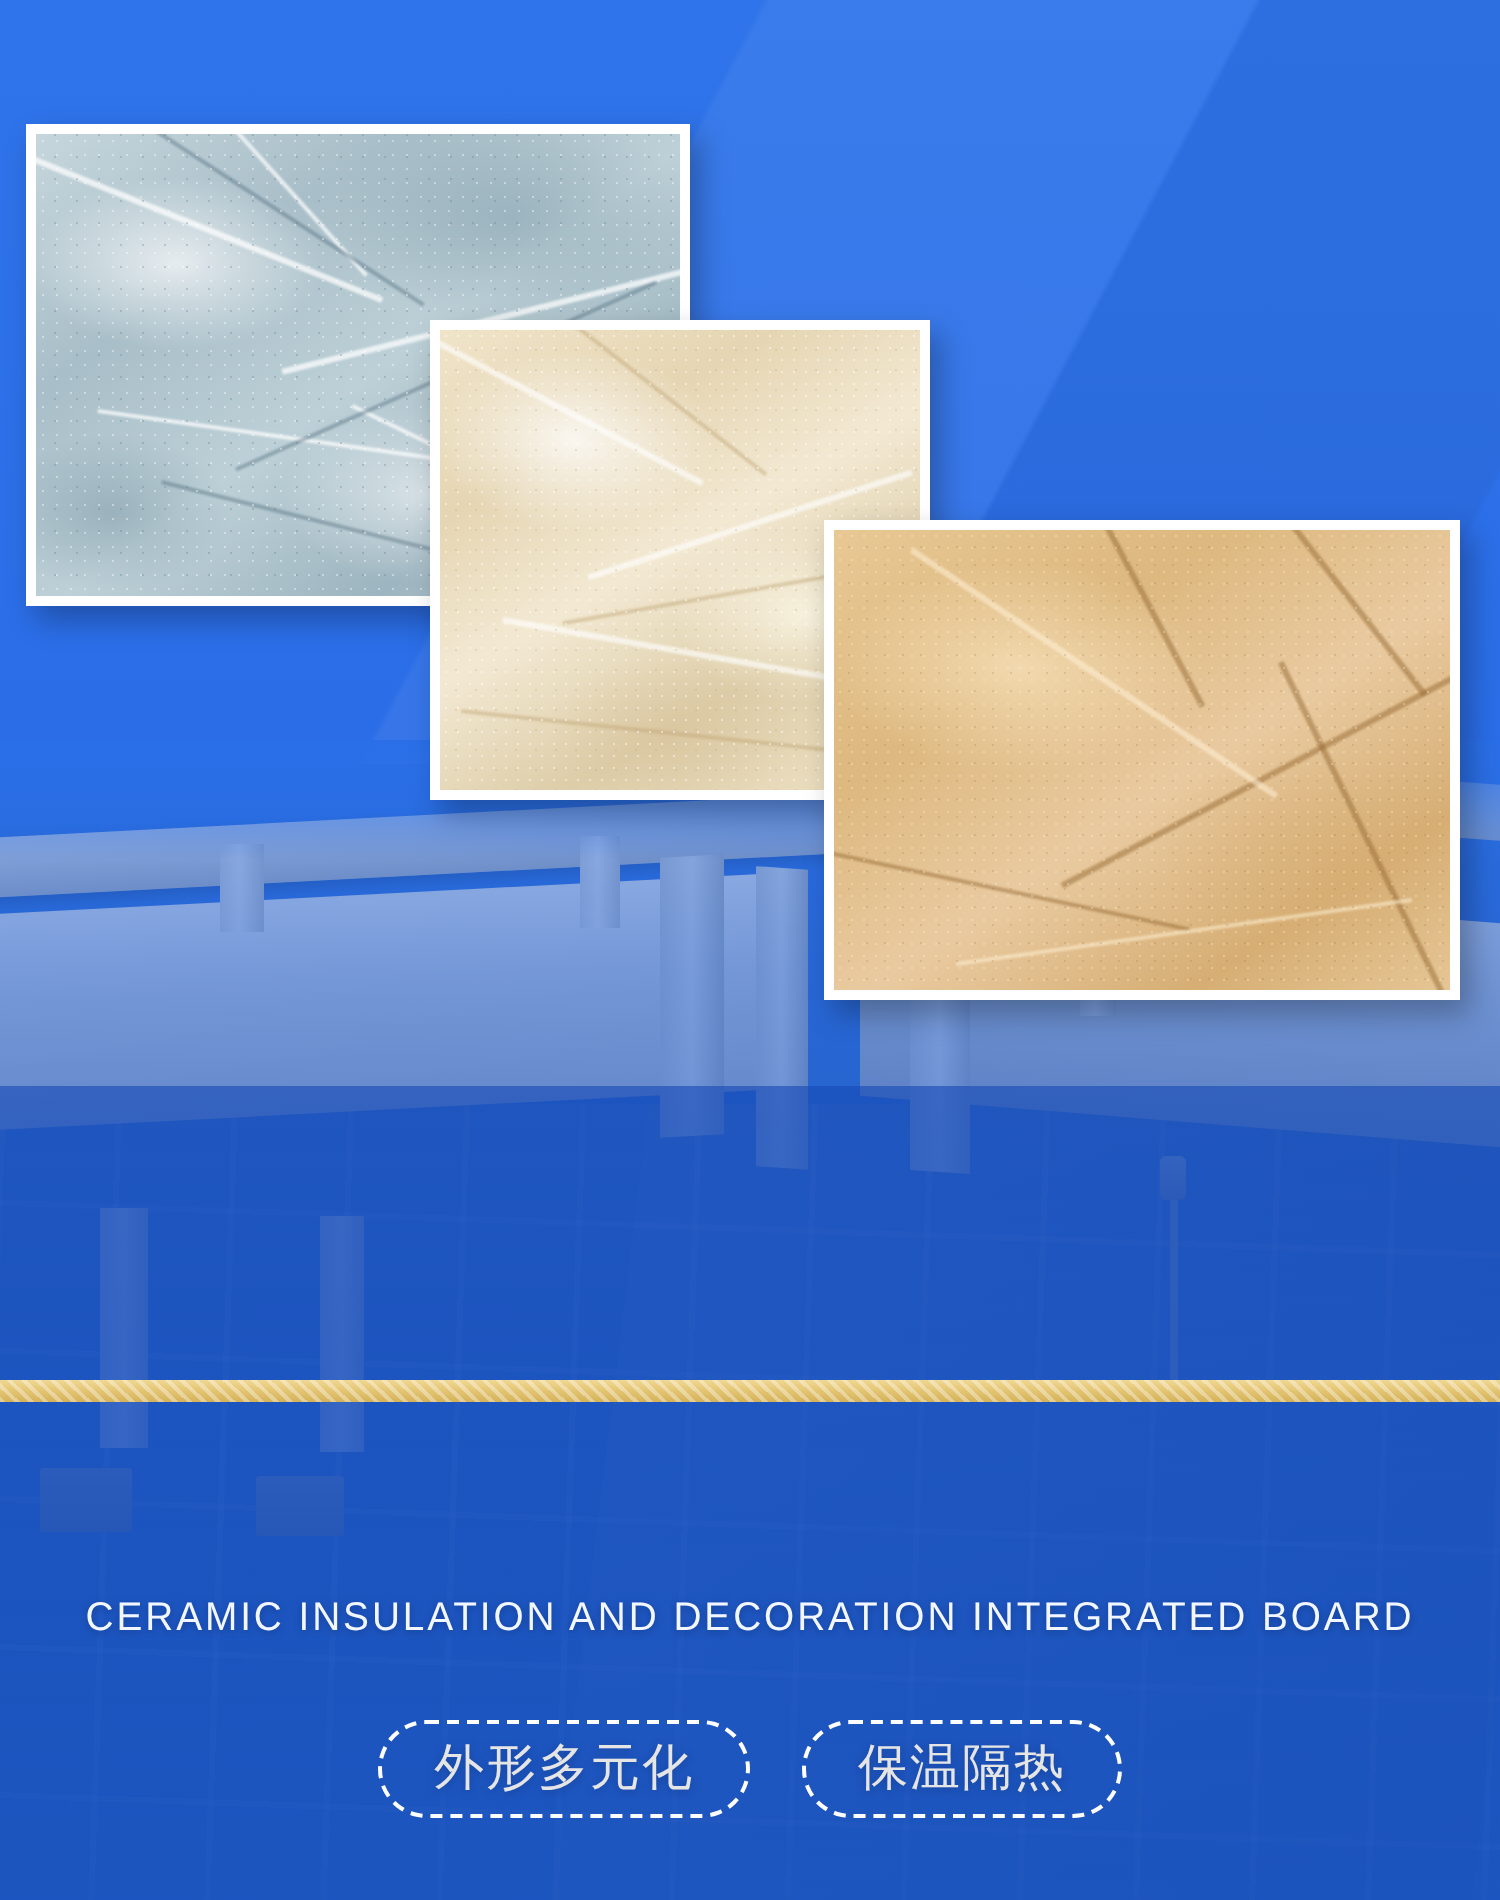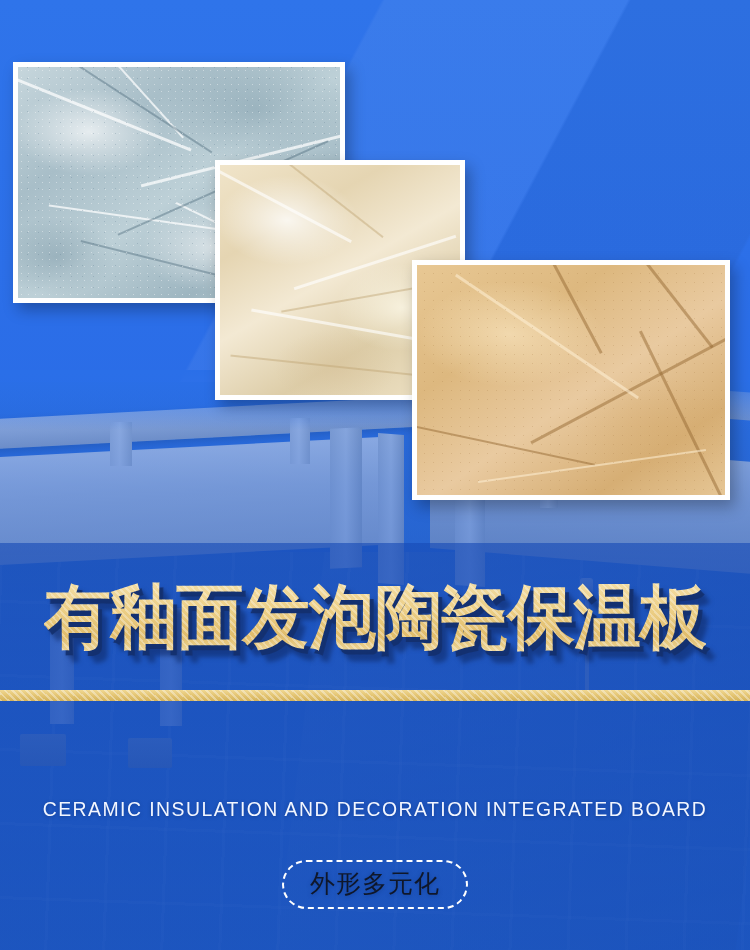--- a/index.html
+++ b/index.html
@@ -329,21 +329,21 @@
     left: 0; top: 860px; width: 750px;
     display: flex;
     justify-content: center;
     align-items: center;
     gap: 26px;
   }
   .badge {
     border: 2px dashed #ffffff;
     border-radius: 30px;
     padding: 9px 26px 11px 26px;
-    color: #0f172a;
+    color: #e5e5e5;
     font-family: "DejaVu Sans", "Liberation Sans", sans-serif;
     font-size: 25px;
     line-height: 1;
     letter-spacing: 1px;
     white-space: nowrap;
     text-shadow: 0 1px 4px rgba(10,40,100,0.40);
   }
 </style>
 </head>
 <body>
@@ -417,25 +417,23 @@
       <div class="vein-tan" style="left:150px; top:10px; width:180px; height:3px; transform:rotate(52deg);"></div>
       <div class="vein-tan" style="left:100px; top:120px; width:240px; height:3px; transform:rotate(-28deg);"></div>
       <div class="vein-tan" style="left:-20px; top:178px; width:200px; height:2px; transform:rotate(12deg);"></div>
       <div class="vein-tan" style="left:170px; top:150px; width:190px; height:3px; transform:rotate(64deg);"></div>
       <div class="vein-tan-l" style="left:20px; top:70px; width:220px; height:3px; transform:rotate(34deg);"></div>
       <div class="vein-tan-l" style="left:60px; top:200px; width:230px; height:2px; transform:rotate(-8deg);"></div>
       <div class="speck-tan"></div>
     </div>
   </div>
 
-  <div class="title-wrap">
-    <span class="main-title">有釉面发泡陶瓷保温板</span>
-  </div>
 
   <div class="gold-bar"></div>
 
   <div class="sub-en">CERAMIC INSULATION AND DECORATION INTEGRATED BOARD</div>
 
   <div class="badges">
     <div class="badge">外形多元化</div>
+    <div class="badge">保温隔热</div>
   </div>
 
 </div>
 
 </body></html>

